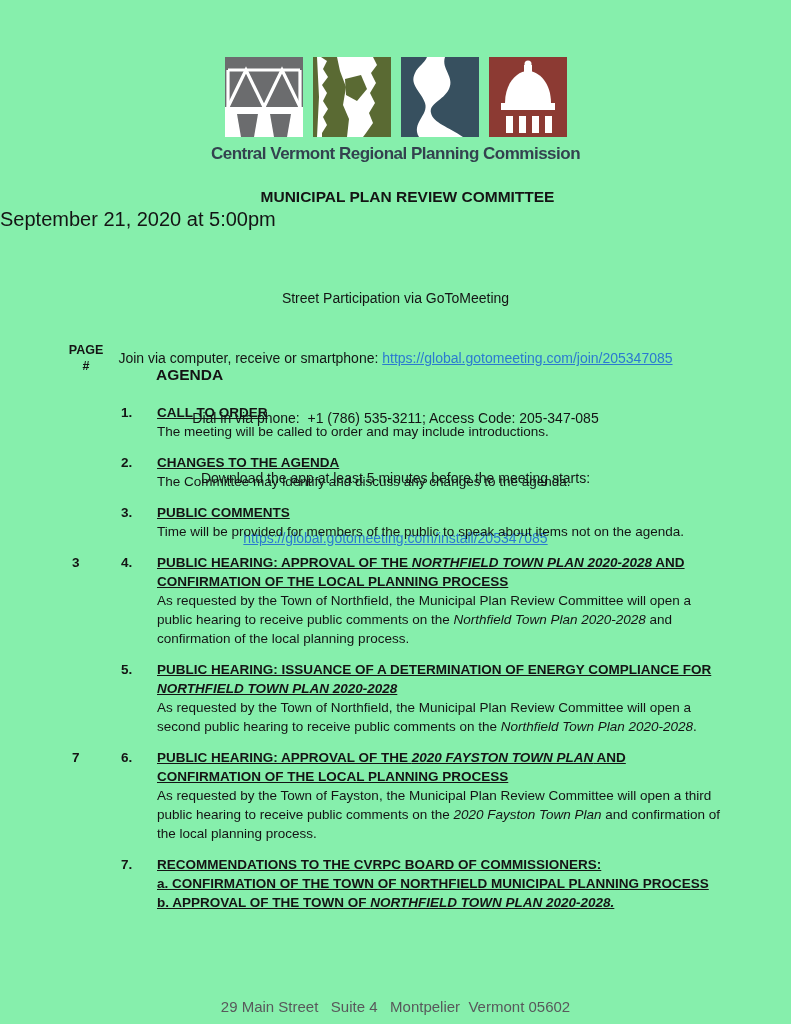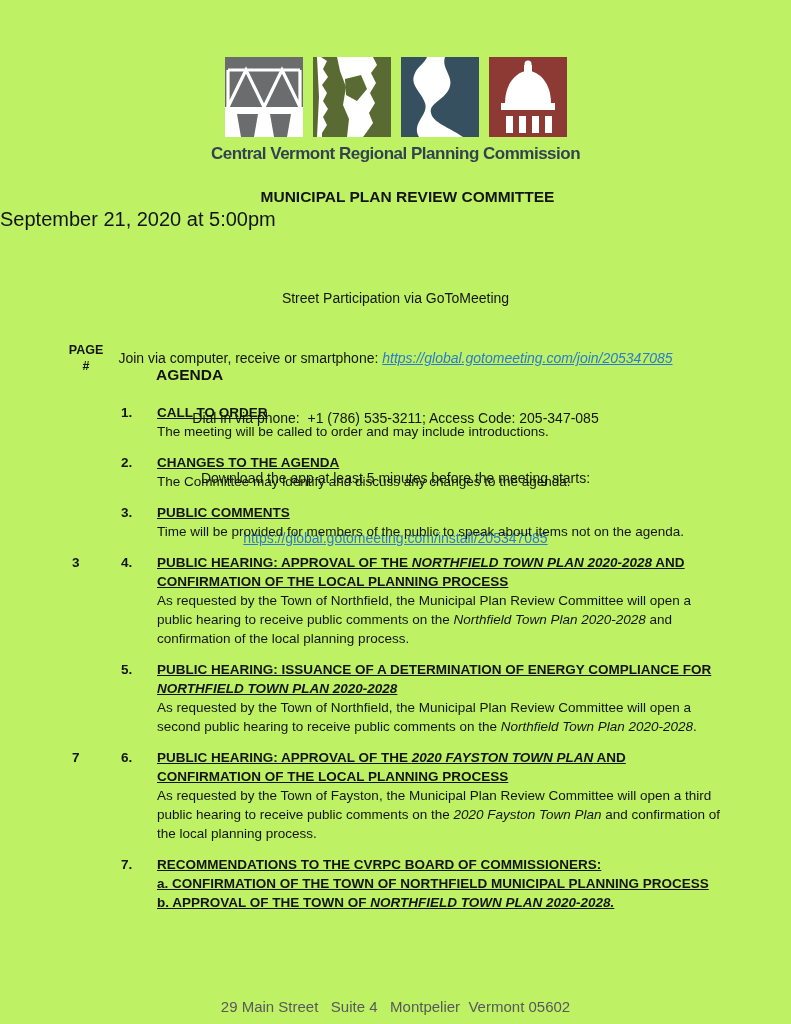--- a/index.html
+++ b/index.html
@@ -1,18 +1,18 @@
 <!DOCTYPE html>
 <html><head>
 <meta charset="utf-8">
 <style>
   html,body { margin:0; padding:0; background:#e9e9e9; }
   .page {
     position:relative; width:791px; height:1024px; margin:0 auto;
-    background:#bef264; overflow:hidden;
+    background:#86efac; overflow:hidden;
     font-family:"Liberation Sans", sans-serif; color:#141414;
   }
   
   .logo-block { position:absolute; top:57px; left:0; width:100%; text-align:center; }
   .logo-panels { display:flex; justify-content:center; gap:10px; height:80px; }
   .logo-panels svg { display:block; }
   .logo-caption { margin-top:7px; font-size:17px; font-weight:700; letter-spacing:-0.5px; color:#33424f; }
   
   .committee-title { position:absolute; top:188px; left:12px; width:100%; text-align:center; font-size:15.5px; font-weight:700; }
   .meeting-datetime { position:absolute; top:208px; left:0; width:100%; text-align:left; font-size:20px; }
@@ -77,21 +77,21 @@
       </svg>
     </div>
     <div class="logo-caption">Central Vermont Regional Planning Commission</div>
   </div>
 
   <div class="committee-title">MUNICIPAL PLAN REVIEW COMMITTEE</div>
   <div class="meeting-datetime">September 21, 2020 at 5:00pm</div>
 
   <div class="remote-block">
     <div>Street Participation via GoToMeeting</div>
-    <div><span>Join via computer, receive or smartphone: </span><a class="doc-link" style="color: rgb(43, 122, 208); font-style: italic;">https://global.gotomeeting.com/join/205347085</a></div>
+    <div><span>Join via computer, receive or smartphone: </span><a class="doc-link" style="color: rgb(43, 122, 208);">https://global.gotomeeting.com/join/205347085</a></div>
     <div>Dial in via phone:  +1 (786) 535-3211; Access Code: 205-347-085</div>
     <div>Download the app at least 5 minutes before the meeting starts:</div>
     <div><a class="doc-link" style="color: rgb(43, 122, 208); margin-top: 26px;">https://global.gotomeeting.com/install/205347085</a></div>
   </div>
 
   <div class="page-col-header">
     <div>PAGE</div>
     <div>#</div>
   </div>
 

